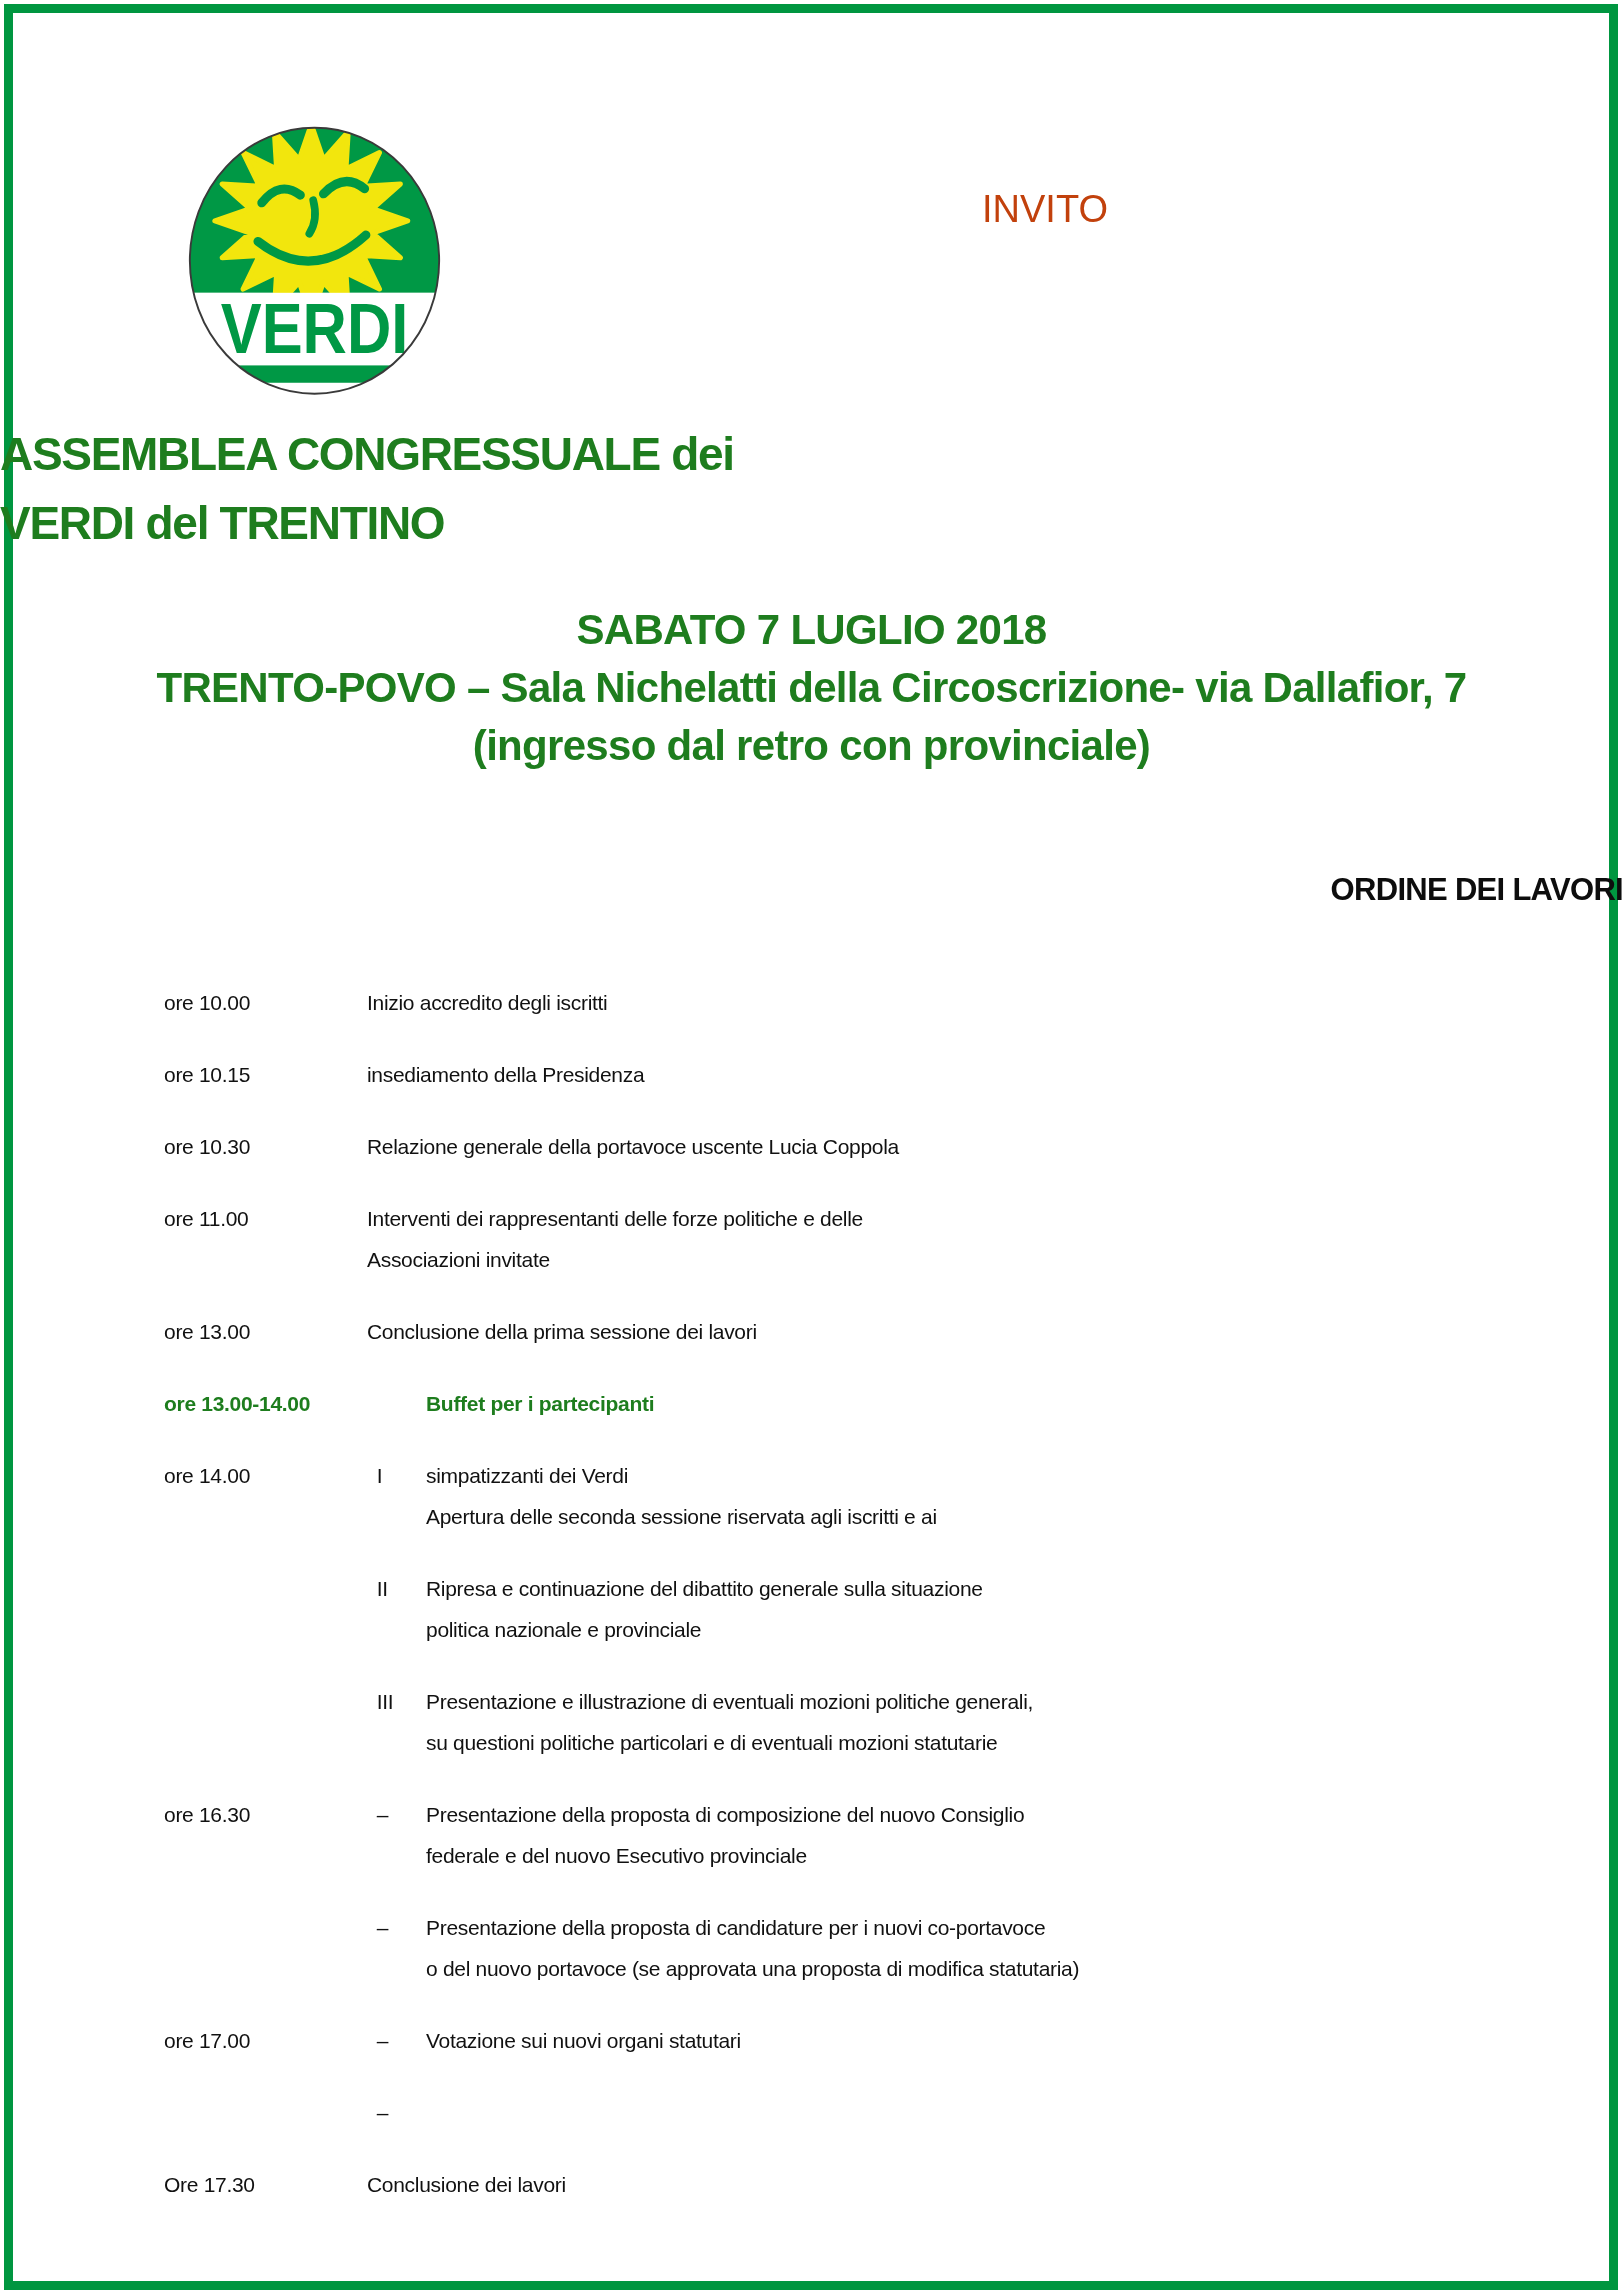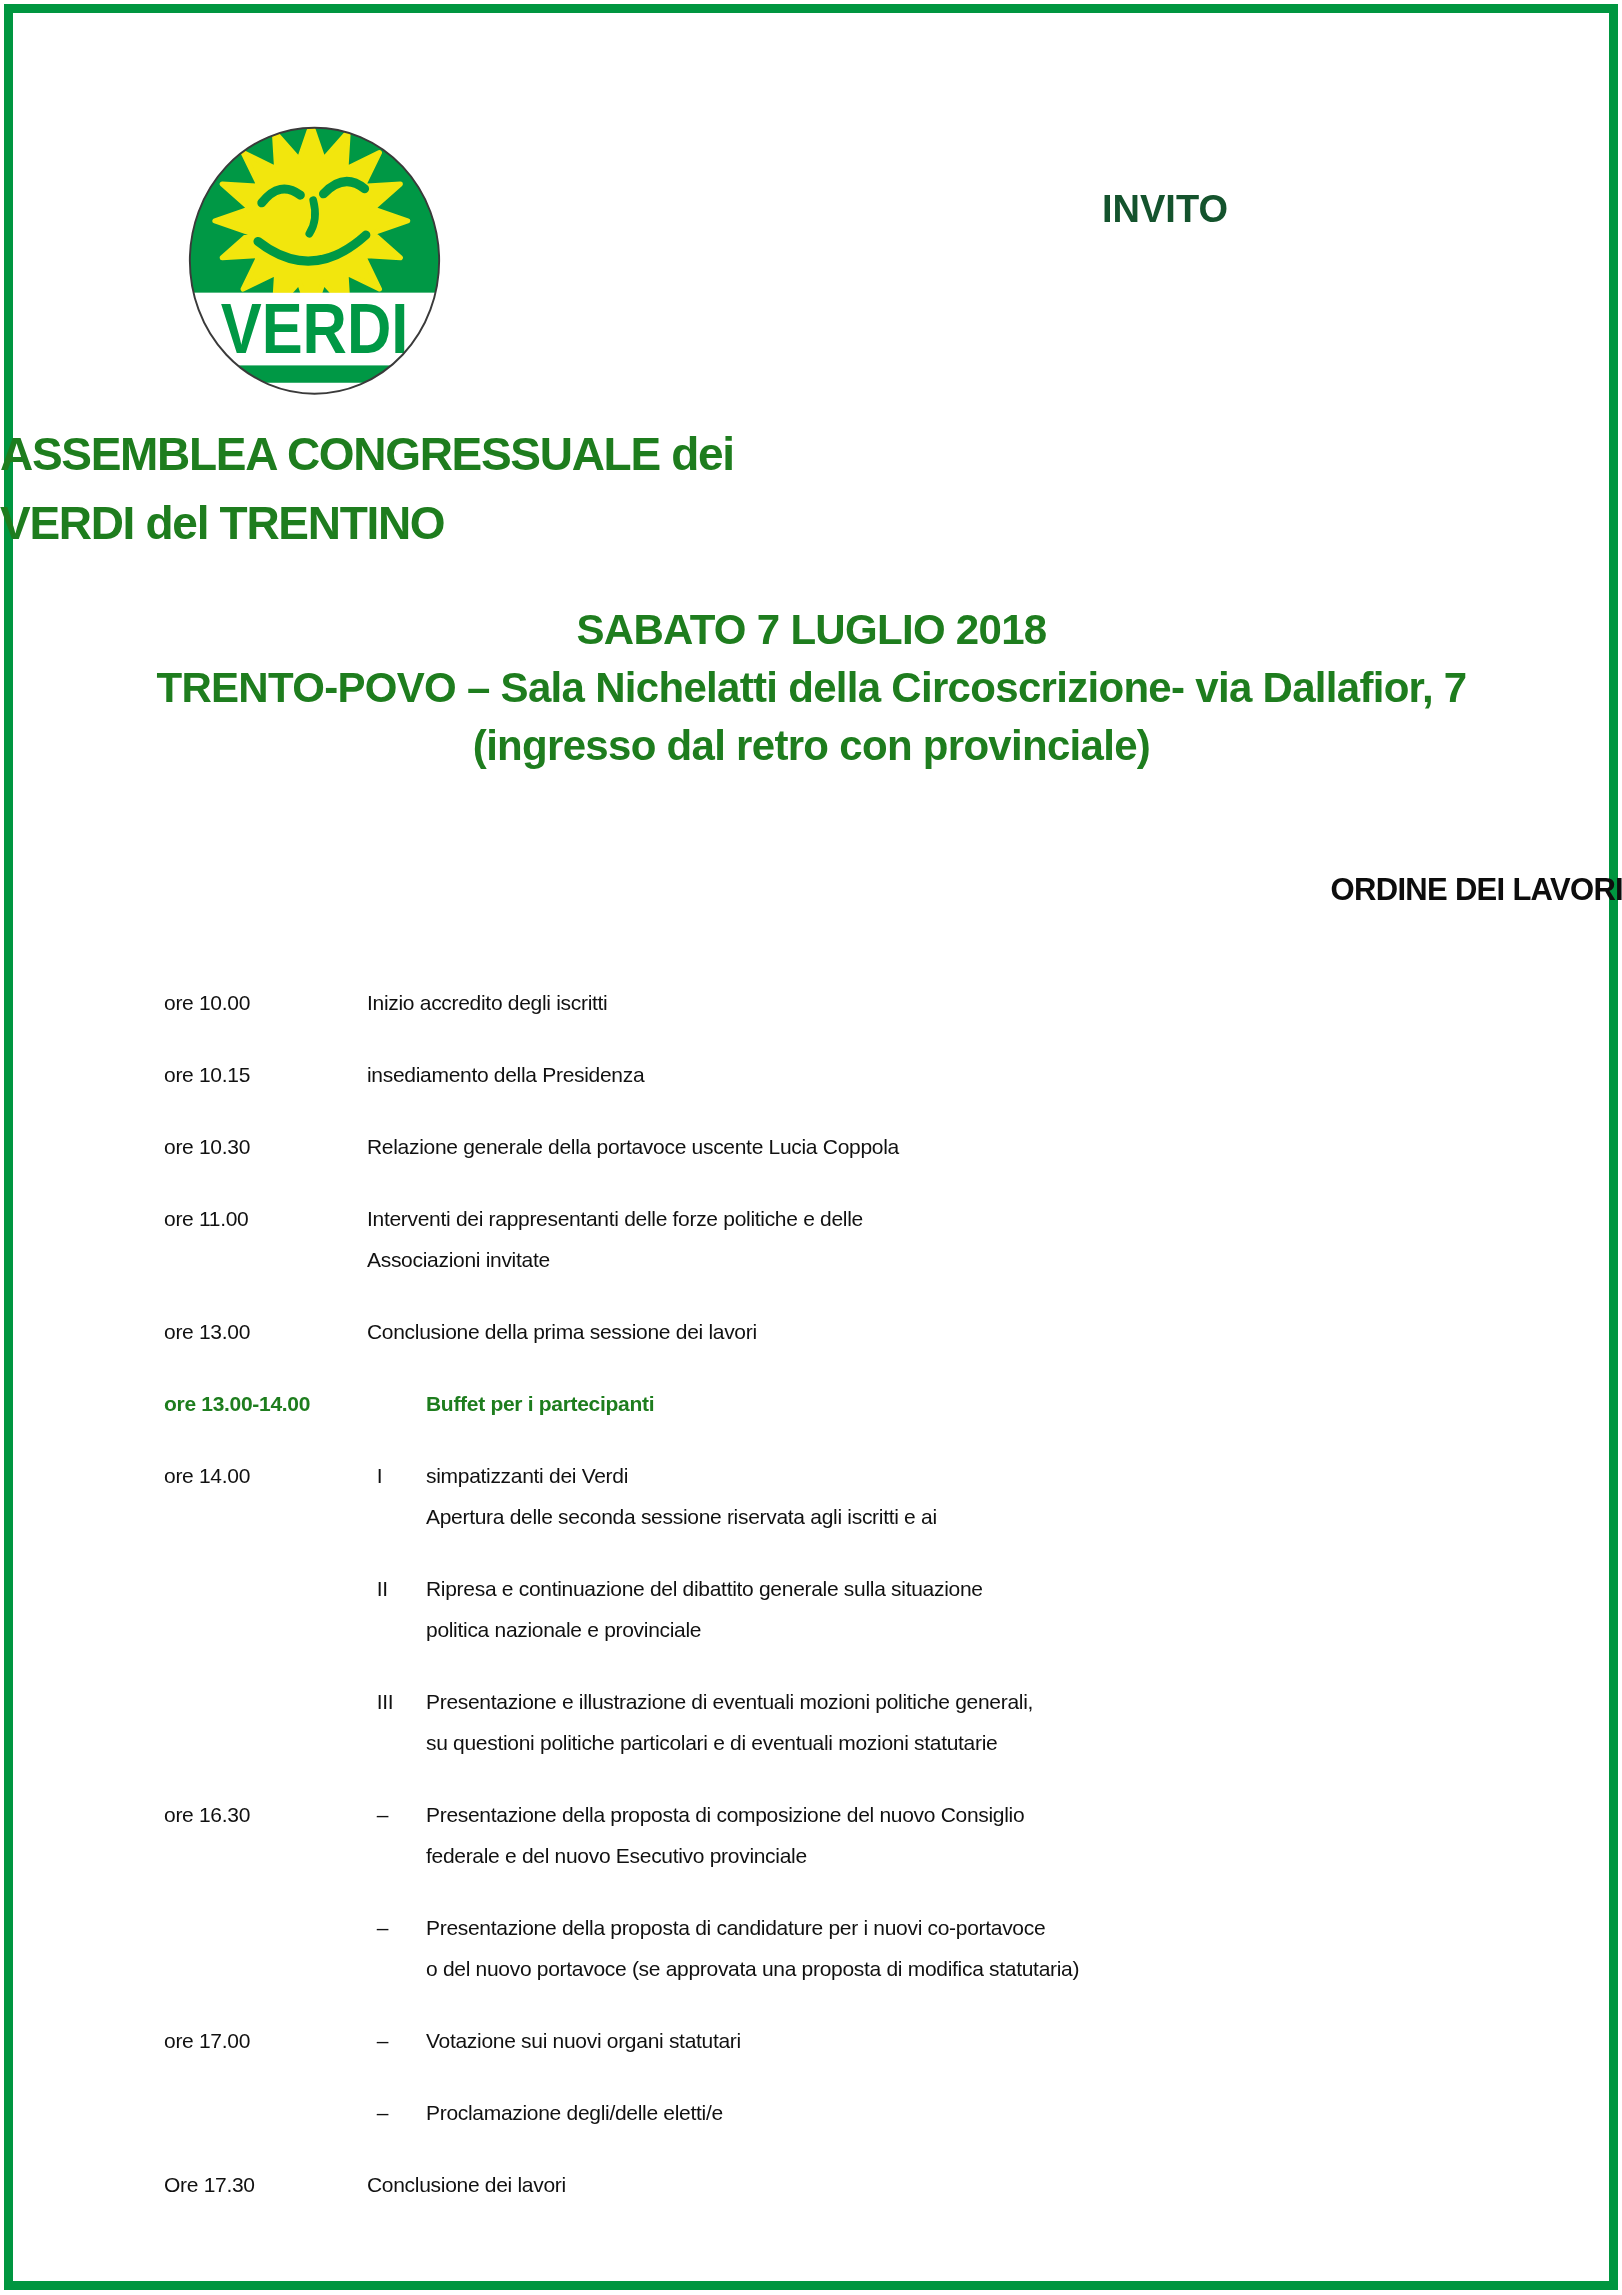--- a/index.html
+++ b/index.html
@@ -15,21 +15,21 @@
     width:1623px;height:2295px;position:relative;overflow:hidden;
     font-family:"Liberation Sans", sans-serif;color:var(--text-black);
   }
   .frame{
     position:absolute;left:3.9px;top:3.9px;right:5.2px;bottom:5.2px;
     border:9.2px solid var(--frame-green);pointer-events:none;
   }
   .logo{position:absolute;left:186px;top:123px;width:257px;height:276px;}
   .invito{
     position:absolute;left:982px;top:186px;width:366px;
-    text-align:center;font-size:38px;font-weight:700;line-height:46px;color:#14532d;
+    text-align:left;font-size:38px;font-weight:400;line-height:46px;color:#c2410c;
   }
   .title{
     position:absolute;left:0;right:0;top:420px;text-align:left;
     color:var(--heading-green);font-weight:700;font-size:46px;
     line-height:69px;letter-spacing:-1.3px;
   }
   .event{
     position:absolute;left:0;right:0;top:601px;text-align:center;
     color:var(--heading-green);font-weight:700;font-size:42px;
     line-height:58px;letter-spacing:-0.7px;
@@ -173,23 +173,20 @@
     <div class="row">
       <div class="time">ore 17.00</div>
       <div class="marker">–</div>
       <div class="text col3">
         <div>Votazione sui nuovi organi statutari</div>
       </div>
     </div>
     <div class="row">
       <div class="time"></div>
       <div class="marker">–</div>
-      <div class="text col3">
-        <div>Proclamazione degli/delle eletti/e</div>
-      </div>
     </div>
     <div class="row">
       <div class="time">Ore 17.30</div>
       <div class="text">
         <div>Conclusione dei lavori</div>
       </div>
     </div>
   </div>
 
 

